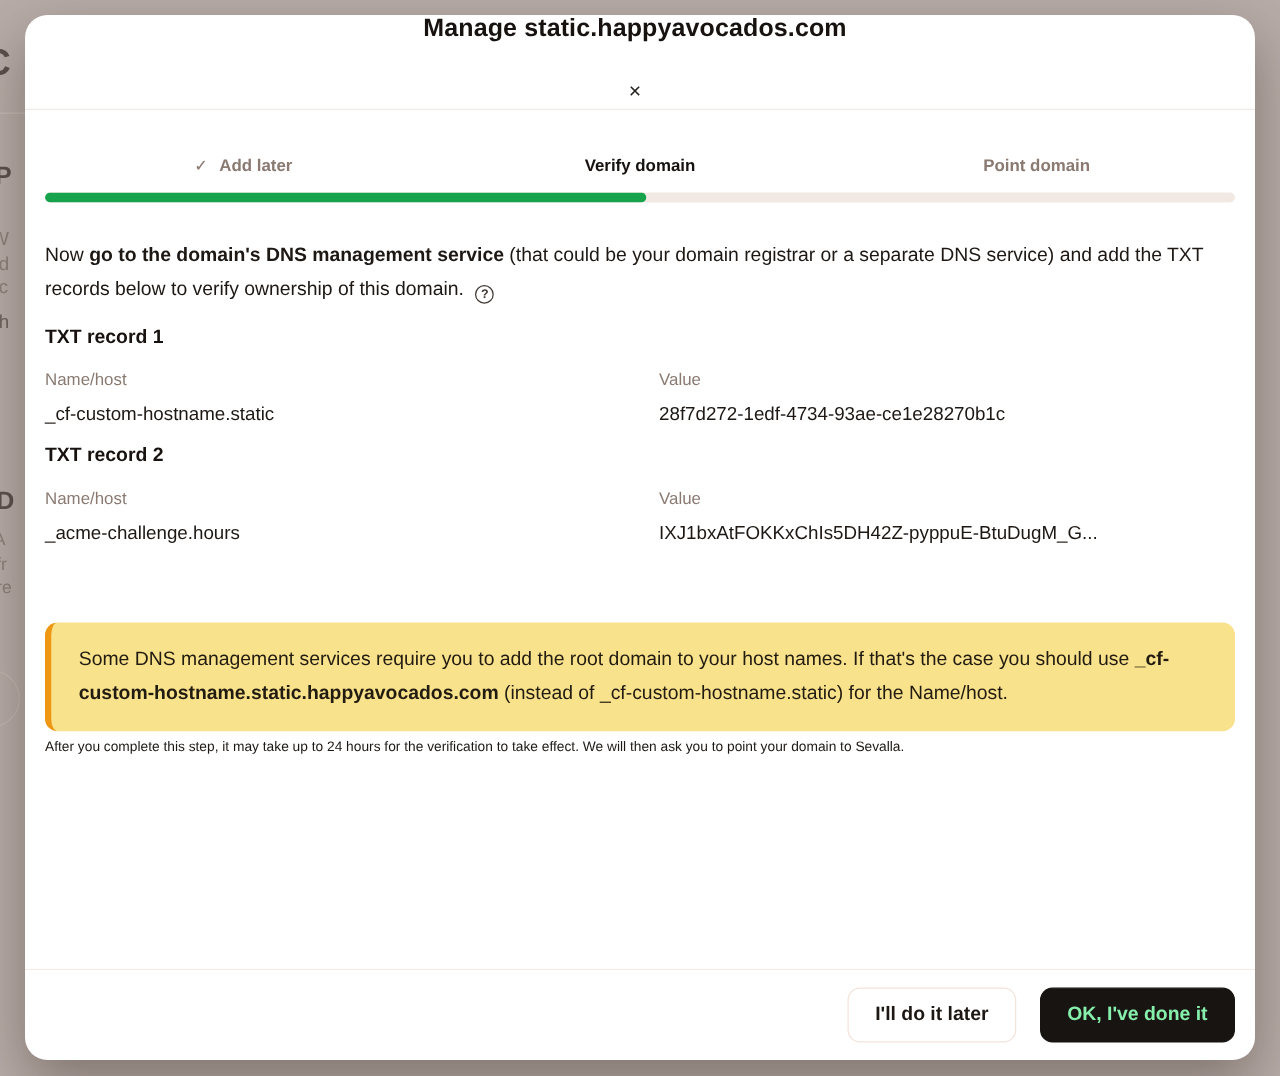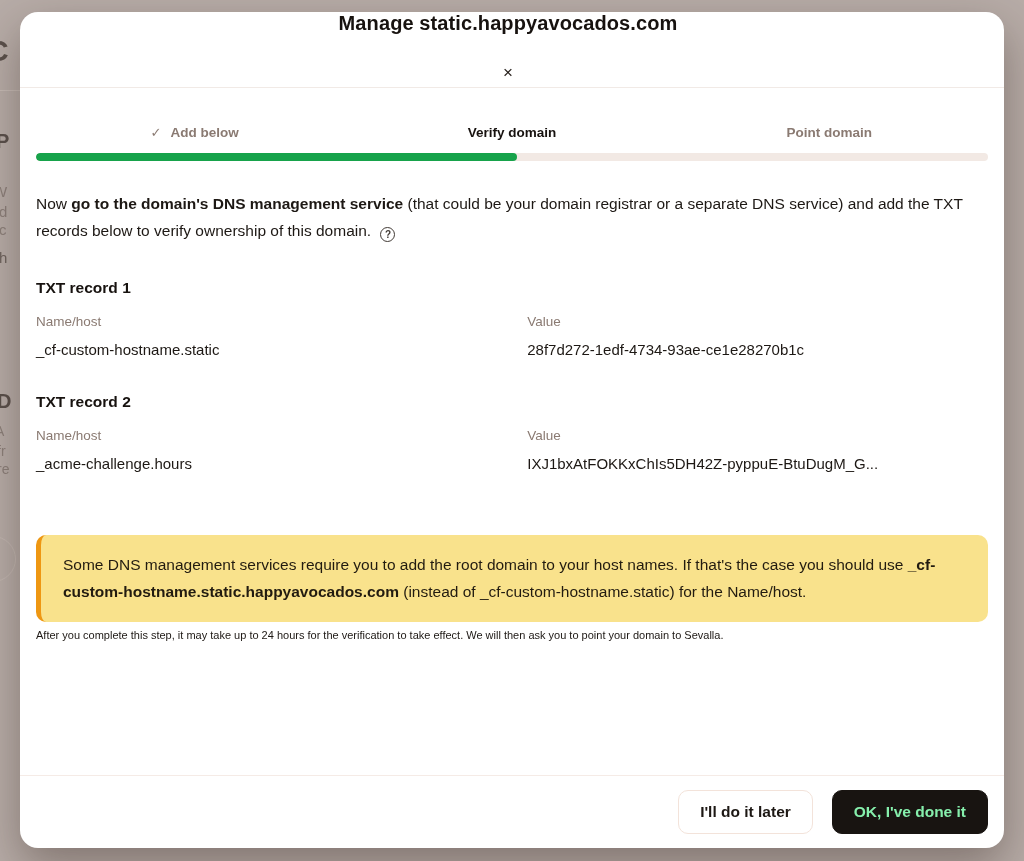--- a/index.html
+++ b/index.html
@@ -55,21 +55,21 @@
   }
   .intro b, .notice b { font-weight: 700; margin-top: 16px; }
   .help-icon {
     display: inline-flex; align-items: center; justify-content: center;
     width: 15px; height: 15px; border: 1.3px solid #413a35; border-radius: 50%;
     font-size: 10px; font-weight: 700; color: #413a35;
     margin-left: 5px; vertical-align: -2px; cursor: pointer;
   }
 
   
-  .record-heading { margin-top: 35px; font-size: 15.5px; font-weight: 700; color: #17120f; }
+  .record-heading { margin-top: 16px; font-size: 15.5px; font-weight: 700; color: #17120f; }
   .record-grid { display: grid; grid-template-columns: 51.6% 48.4%; }
   .record-labels { margin-top: 17px; font-size: 13.5px; color: #8a7a72; }
   .record-values { margin-top: 12px; font-size: 15px; color: #1d1814; }
   .record-2 .record-heading { }
 
   
   .notice {
     margin-top: 63px;
     background: #f9e28c;
     border-left: 5px solid #ee9712;
@@ -119,21 +119,21 @@
 
   <div class="modal-header">
     <h1 class="modal-title">Manage static.happyavocados.com</h1>
     <button class="close-btn">×</button>
   </div>
 
   <div class="modal-body">
 
     <div class="stepper">
       <div class="step done">
-        <span class="check">✓</span><span>Add below</span>
+        <span class="check">✓</span><span>Add later</span>
       </div>
       <div class="step active">
         <span>Verify domain</span>
       </div>
       <div class="step upcoming">
         <span>Point domain</span>
       </div>
     </div>
     <div class="progress-track">
       <div class="progress-fill" style="width: 50.5%;"></div>

